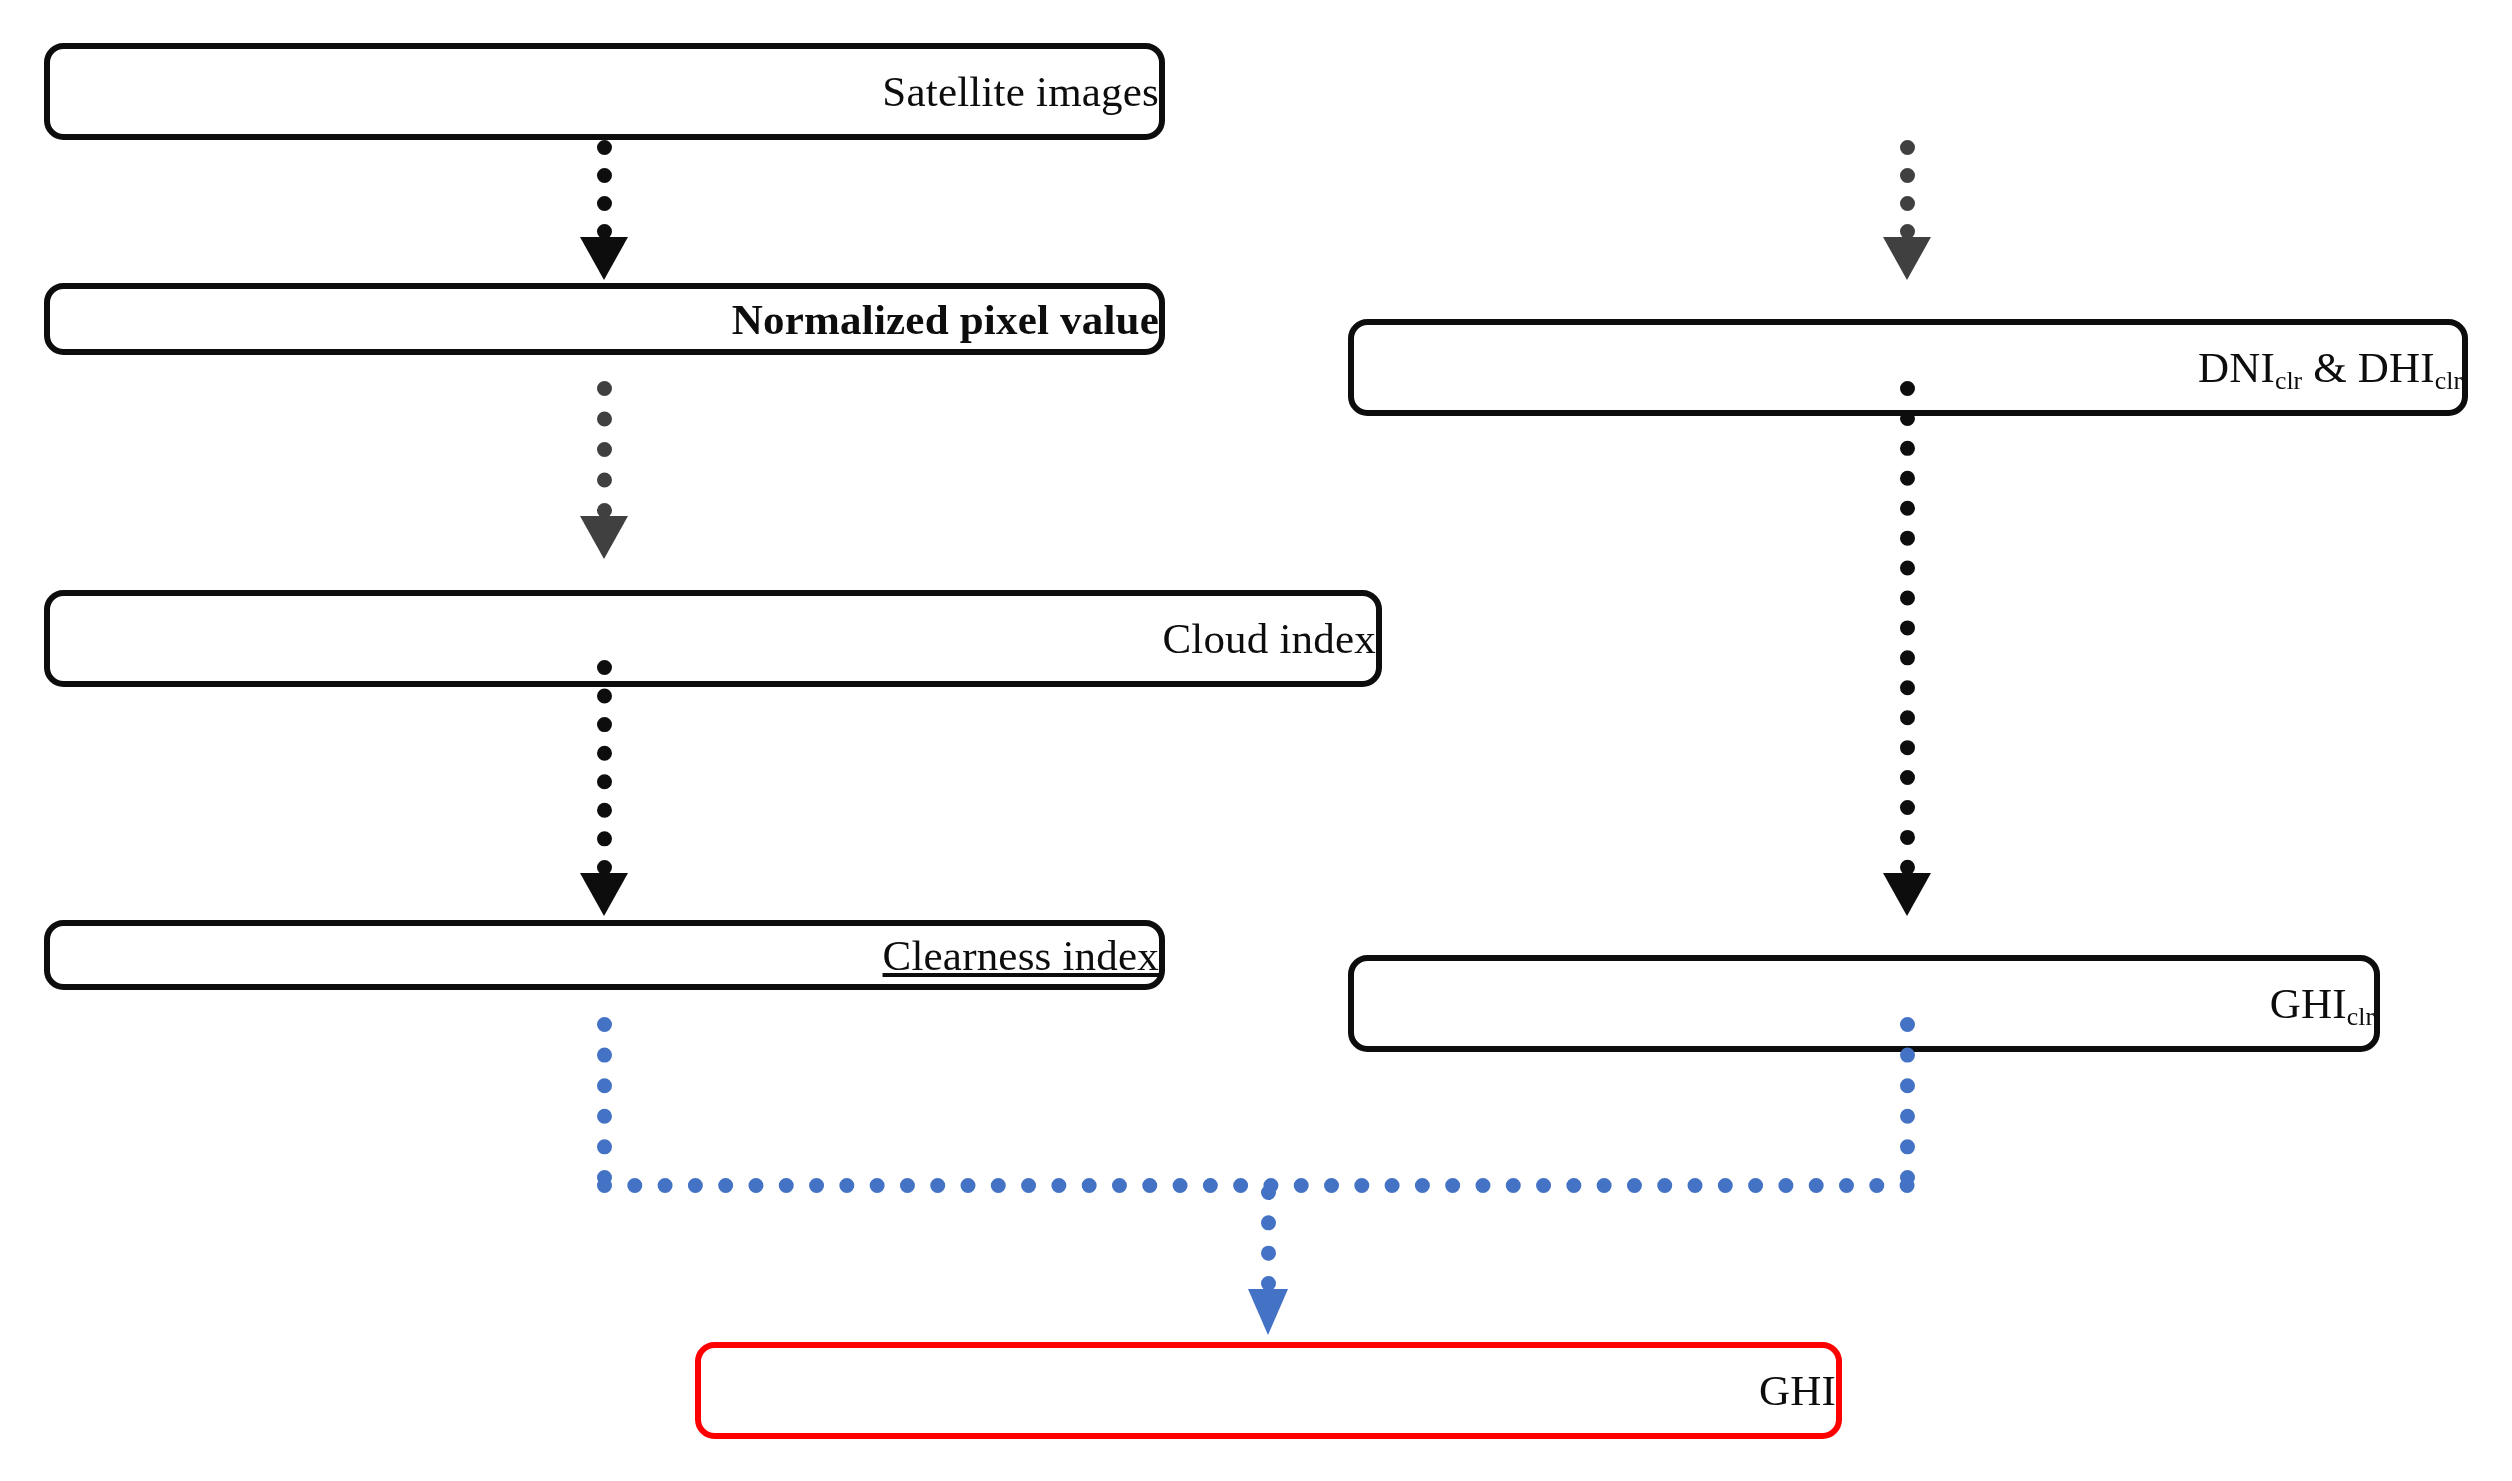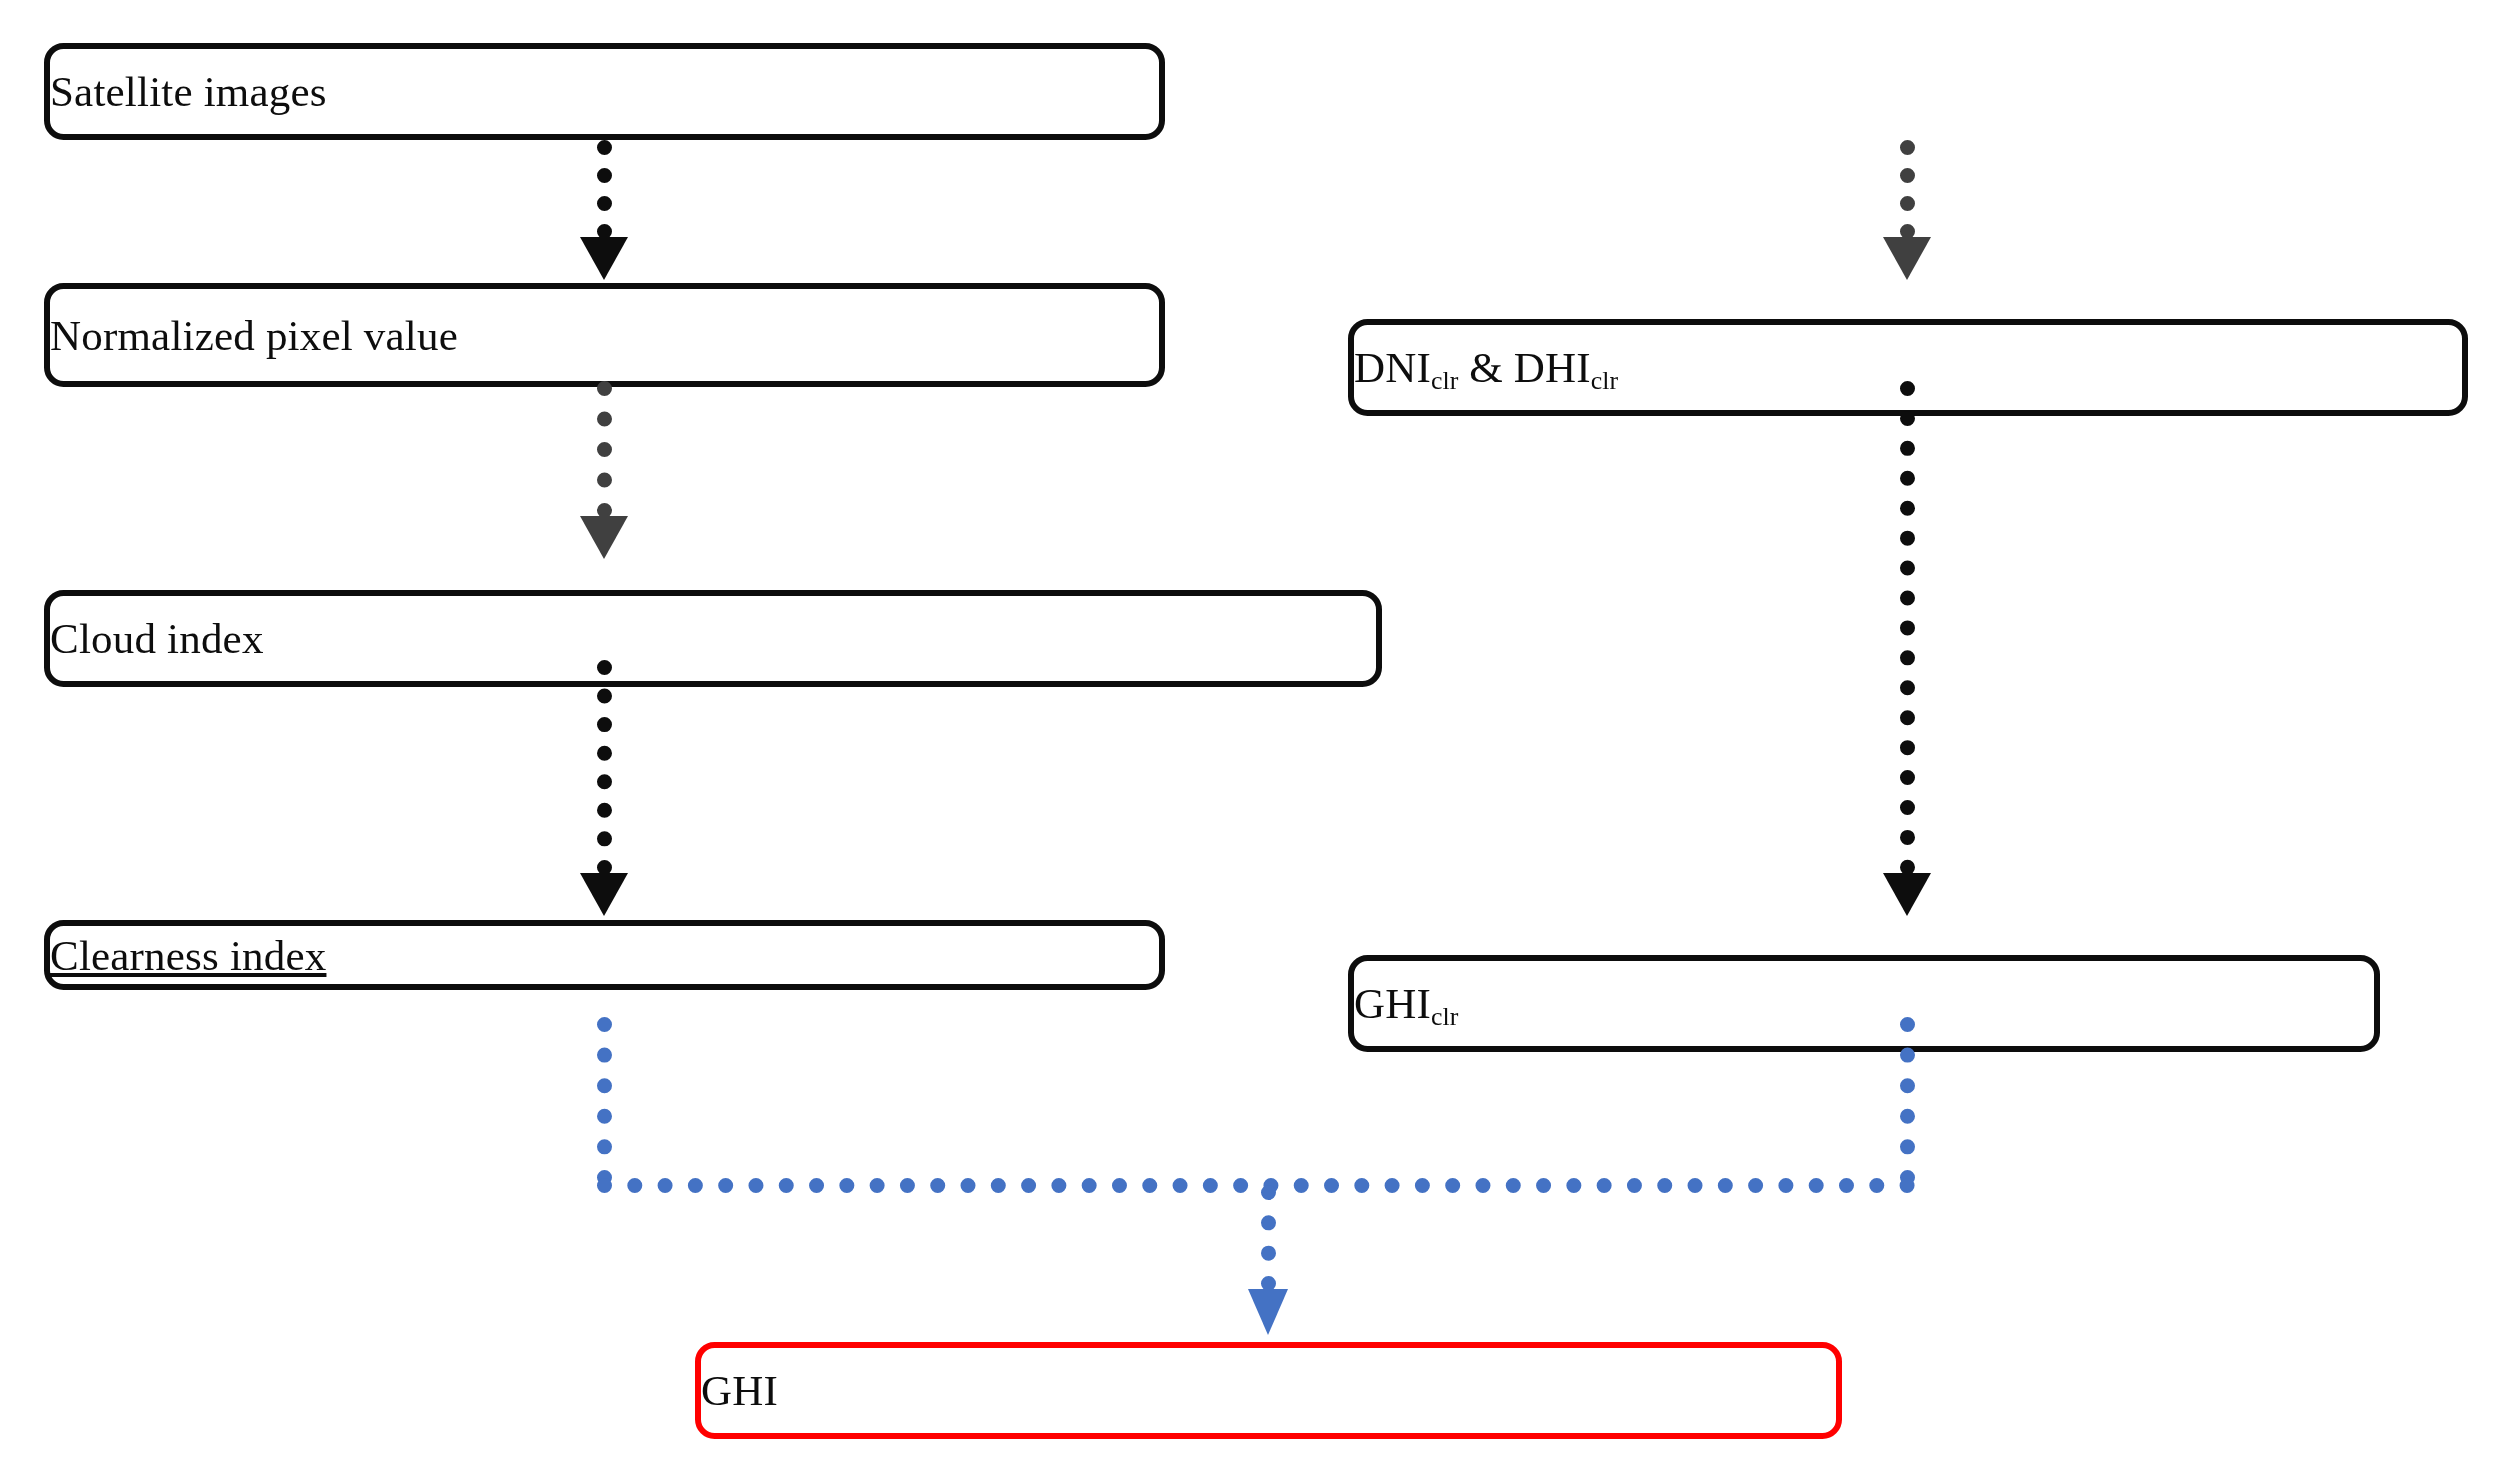--- a/index.html
+++ b/index.html
@@ -16,21 +16,21 @@
     overflow: hidden;
     font-family: "Liberation Serif", "DejaVu Serif", serif;
   }
 
   
   .node {
     position: absolute;
     box-sizing: border-box;
     display: flex;
     align-items: center;
-    justify-content: flex-start;
+    justify-content: flex-end;
     background: #ffffff;
     border-radius: 19.5px;
     border: 6.2px solid #0d0d0d;
     color: #0d0d0d;
   }
   .node.red {
     border-color: #ff0000;
   }
   .node-label {
     font-size: 43px;
@@ -87,21 +87,21 @@
 </style>
 </head>
 <body>
 
 <div id="canvas">
 
   <div class="node" style="left:44px; top:43px; width:1121px; height:97px;">
     <span class="node-label">Satellite images</span>
   </div>
 
-  <div class="node" style="left:44px; top:283px; width:1121px; height:104px;">
+  <div class="node" style="left:44px; top:283px; width:1121px; height:72px;font-weight:bold;">
     <span class="node-label">Normalized pixel value</span>
   </div>
 
   <div class="node" style="left:44px; top:590px; width:1338px; height:97px;">
     <span class="node-label">Cloud index</span>
   </div>
 
   <div class="node" style="left:44px; top:920px; width:1121px; height:70px;text-decoration:underline;">
     <span class="node-label">Clearness index</span>
   </div>

